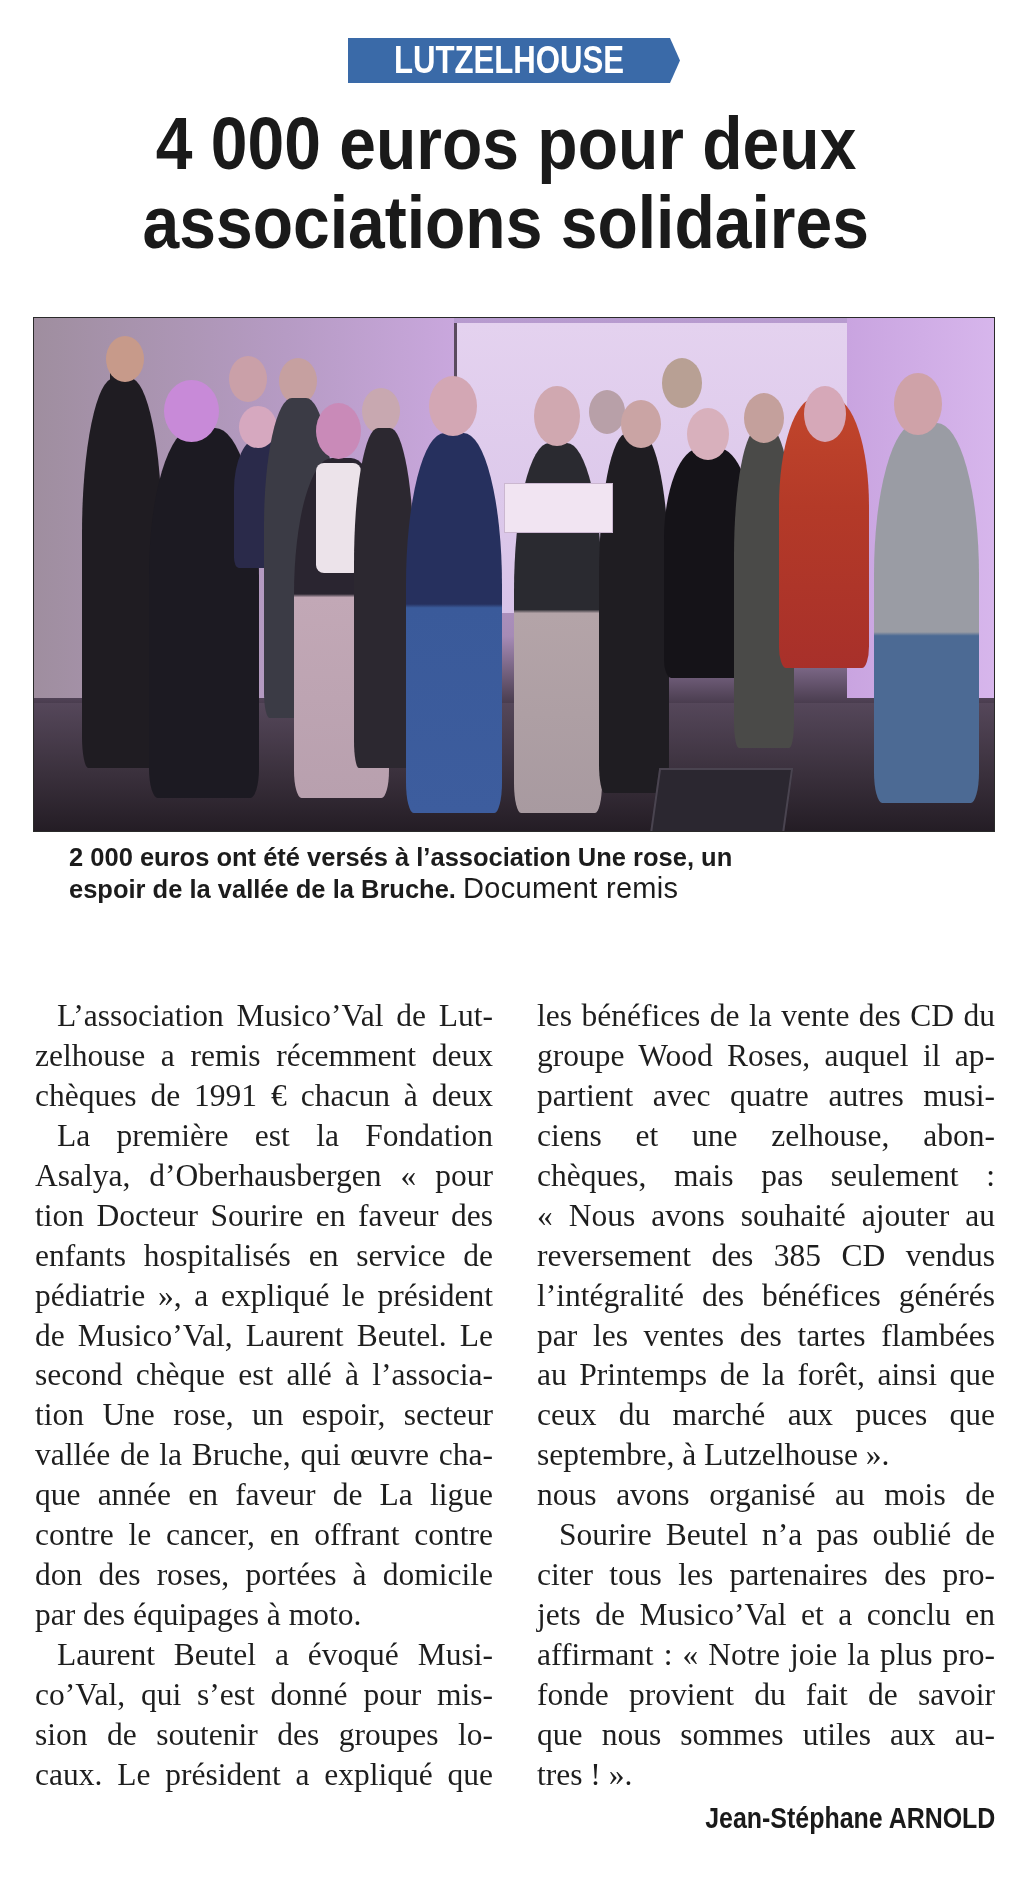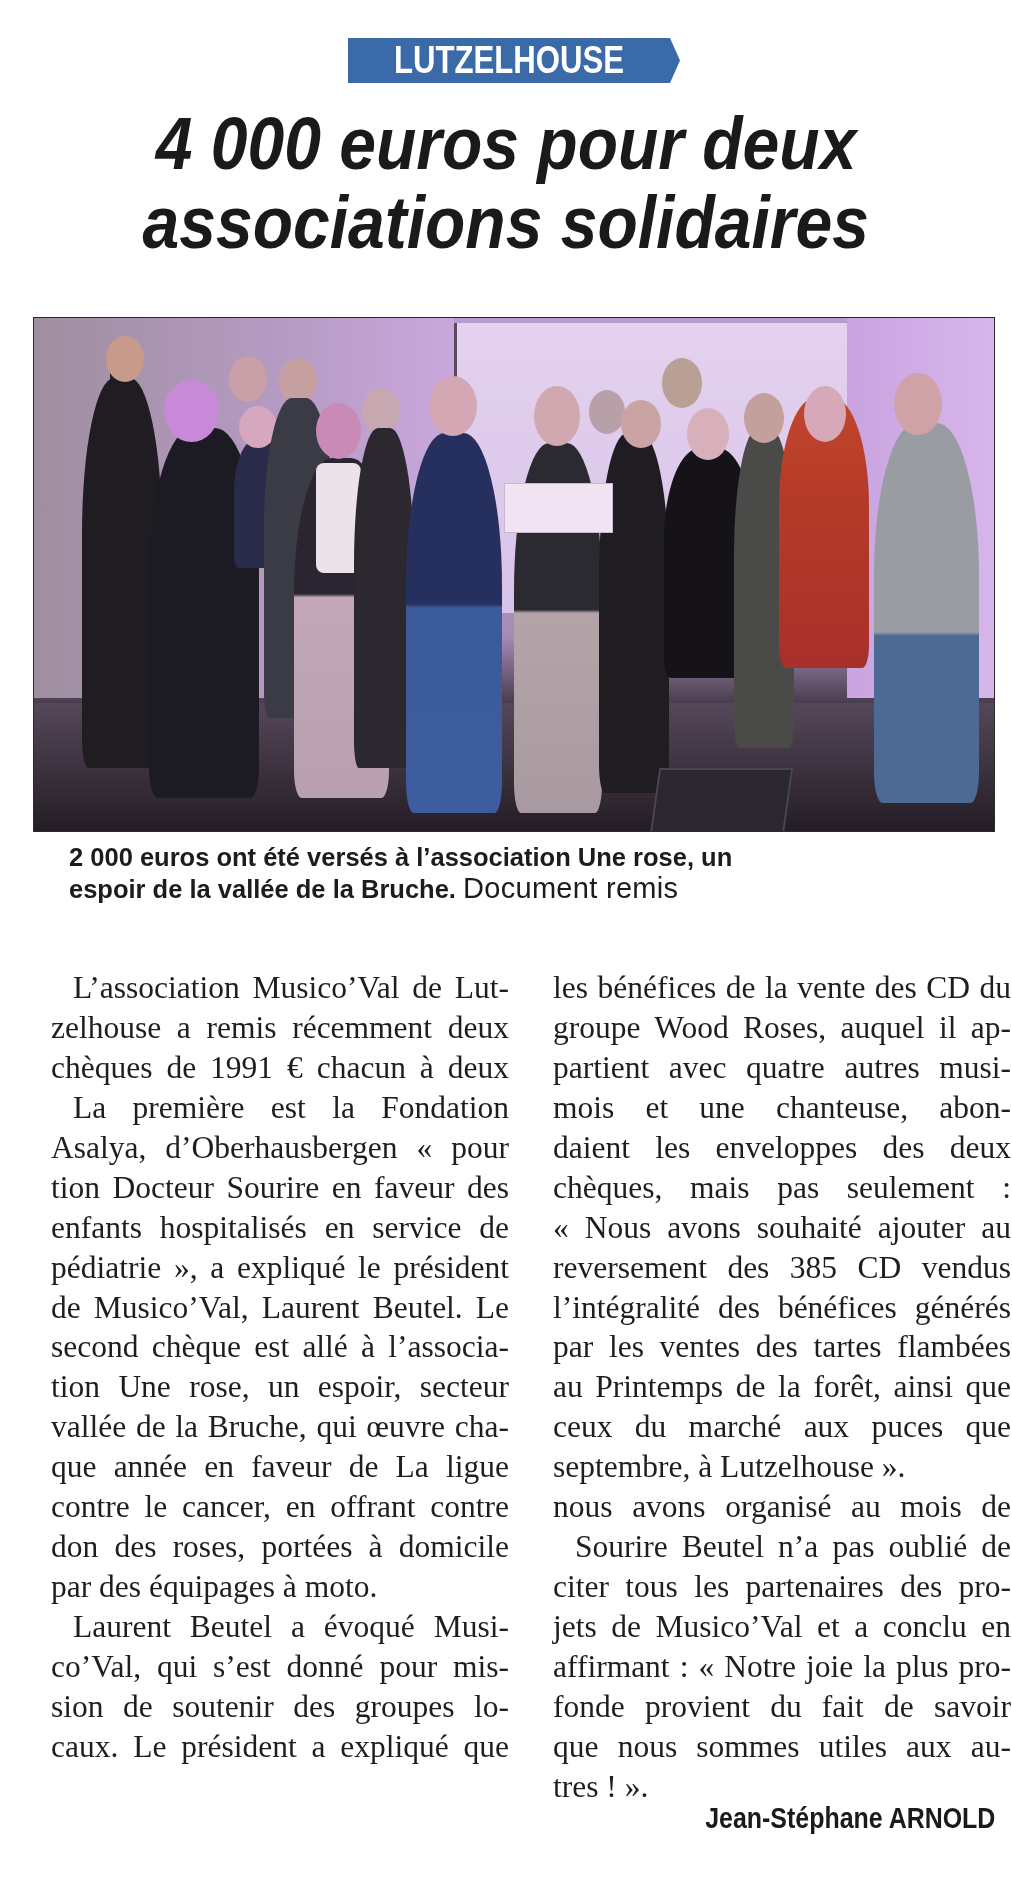--- a/index.html
+++ b/index.html
@@ -47,22 +47,22 @@
     background: #2b2730; border: 2px solid #4a4450; transform: skewX(-8deg); }
 
   .caption {
     position: absolute; left: 35px; top: 842px; width: 960px;
     font-family: "Liberation Sans", sans-serif; font-size: 25.5px; line-height: 31px; color: #1c1c1c;
   }
   .caption-bold { font-weight: bold; margin-left: 34px; }
   .caption-credit { font-weight: normal; font-size: 29px; letter-spacing: 0.3px; }
 
   .column {
-    position: absolute; top: 968px; width: 458px;
-    font-family: "Liberation Serif", serif; font-size: 31.5px; line-height: 39.95px; color: #1e1e1e; margin-left: 16px;
+    position: absolute; top: 996px; width: 458px;
+    font-family: "Liberation Serif", serif; font-size: 31.5px; line-height: 39.95px; color: #1e1e1e;
   }
   .col-left { left: 35px; }
   .col-right { left: 537px; }
   .line { display: block; height: 39.95px; white-space: nowrap; overflow: visible;
     text-align: justify; text-align-last: justify; }
   .line.last { text-align-last: left; }
   .line.indent { padding-left: 22px; }
 
   .byline {
     position: absolute; right: 17px; top: 1802px;
@@ -73,21 +73,21 @@
 </head>
 <body>
 
 <div class="kicker">
   <svg width="332" height="45" viewBox="0 0 332 45">
     <polygon points="0,0 322,0 332,22.5 322,45 0,45" fill="#3a6aa8"></polygon>
   </svg>
   <div class="kicker-label">LUTZELHOUSE</div>
 </div>
 
-<h1 class="headline" style="margin:0;font-style:italic;">
+<h1 class="headline" style="margin:0;">
   <span class="headline-line"><span>4 000 euros pour deux</span></span>
   <span class="headline-line"><span>associations solidaires</span></span>
 </h1>
 
 <div class="photo">
   <div class="wall-left"></div>
   <div class="screen"></div>
   <div class="wall-right"></div>
   <div class="floor"></div>
   <div class="speaker-pole"></div>
@@ -163,22 +163,21 @@
     <span class="line last">par des équipages à moto.</span>
     <span class="line indent">Laurent Beutel a évoqué Musi-</span>
     <span class="line">co’Val, qui s’est donné pour mis-</span>
     <span class="line">sion de soutenir des groupes lo-</span>
     <span class="line">caux. Le président a expliqué que</span>
   </div>
 <div class="column col-right" id="col-right">
     <span class="line">les bénéfices de la vente des CD du</span>
     <span class="line">groupe Wood Roses, auquel il ap-</span>
     <span class="line">partient avec quatre autres musi-</span>
-    <span class="line">mois et une chanteuse, abon-</span>
-    <span class="line">daient les enveloppes des deux</span>
+    <span class="line">ciens et une zelhouse, abon-</span>
     <span class="line">chèques, mais pas seulement :</span>
     <span class="line">« Nous avons souhaité ajouter au</span>
     <span class="line">reversement des 385 CD vendus</span>
     <span class="line">l’intégralité des bénéfices générés</span>
     <span class="line">par les ventes des tartes flambées</span>
     <span class="line">au Printemps de la forêt, ainsi que</span>
     <span class="line">ceux du marché aux puces que</span>
     <span class="line last">septembre, à Lutzelhouse ».</span>
     <span class="line">nous avons organisé au mois de</span>
     <span class="line indent">Sourire Beutel n’a pas oublié de</span>

